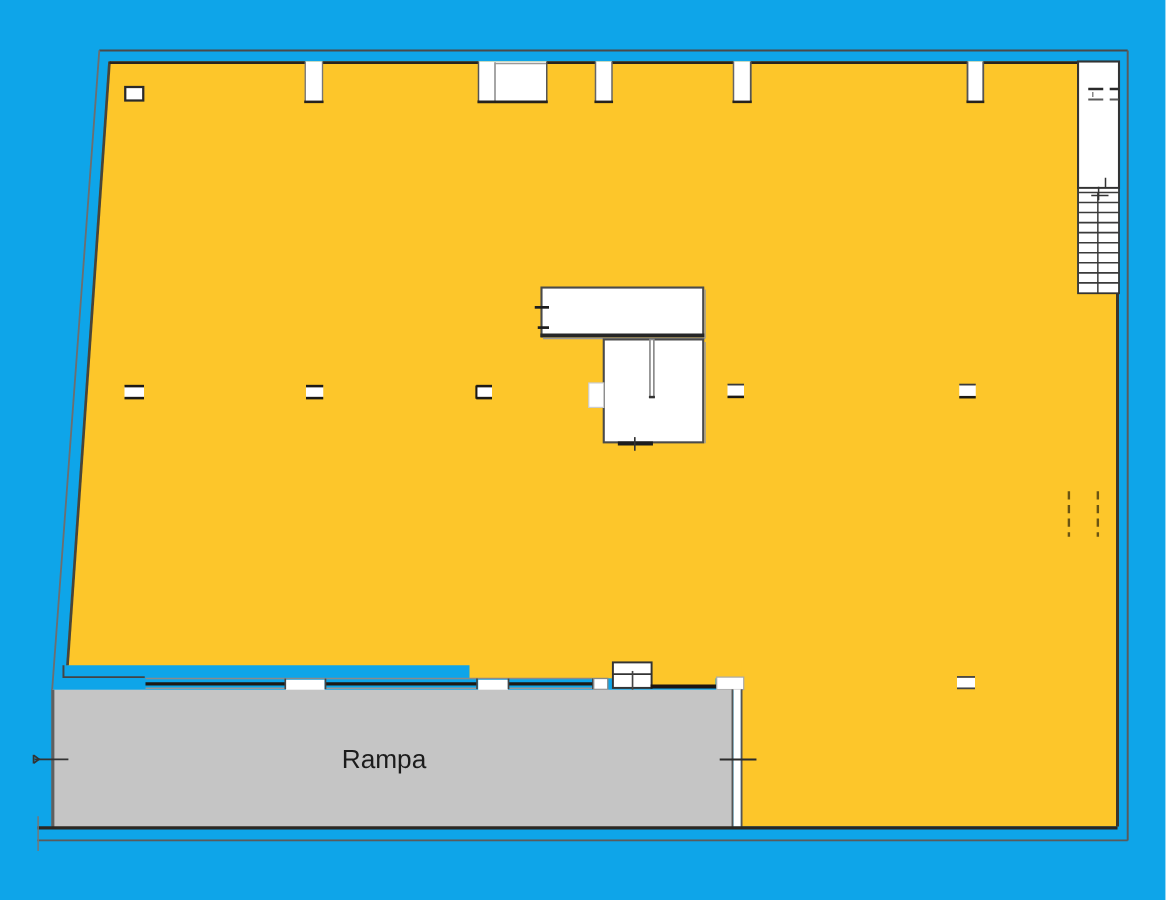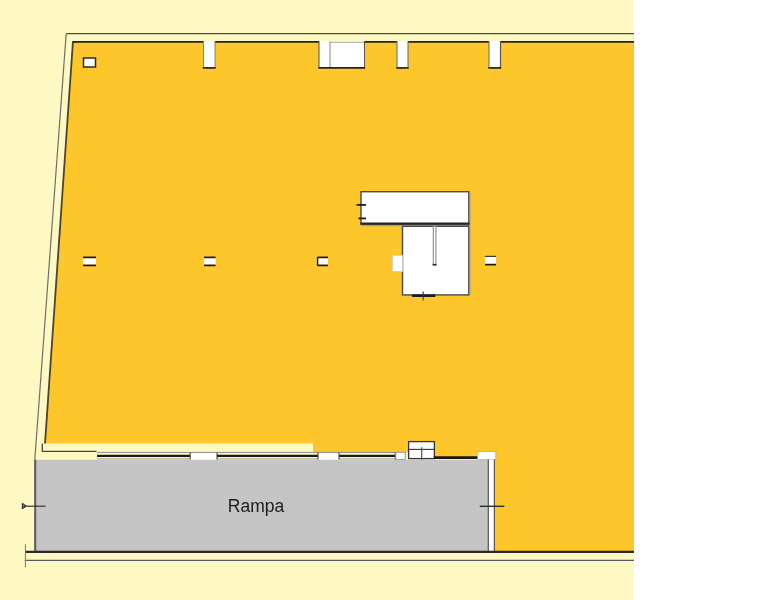--- a/index.html
+++ b/index.html
@@ -1,16 +1,16 @@
 <!DOCTYPE html>
 <html><head>
 <meta charset="utf-8">
 <style>
   html,body{margin:0;padding:0;background:#ffffff;}
-  .page{width:634px;height:600px;position:relative;overflow:hidden;background:#fef9c3;}
+  .page{width:777px;height:600px;position:relative;overflow:hidden;background:#0ea5e9;}
   svg{display:block;}
   text{font-family:"Liberation Sans", sans-serif;}
 </style>
 </head>
 <body>
 <div class="page">
 <svg width="777" height="600" viewBox="0 0 777 600">
 
 <line x1="66.2" y1="33.6" x2="751.8" y2="33.6" stroke="#4a4a4a" stroke-width="1.3"></line>
 

